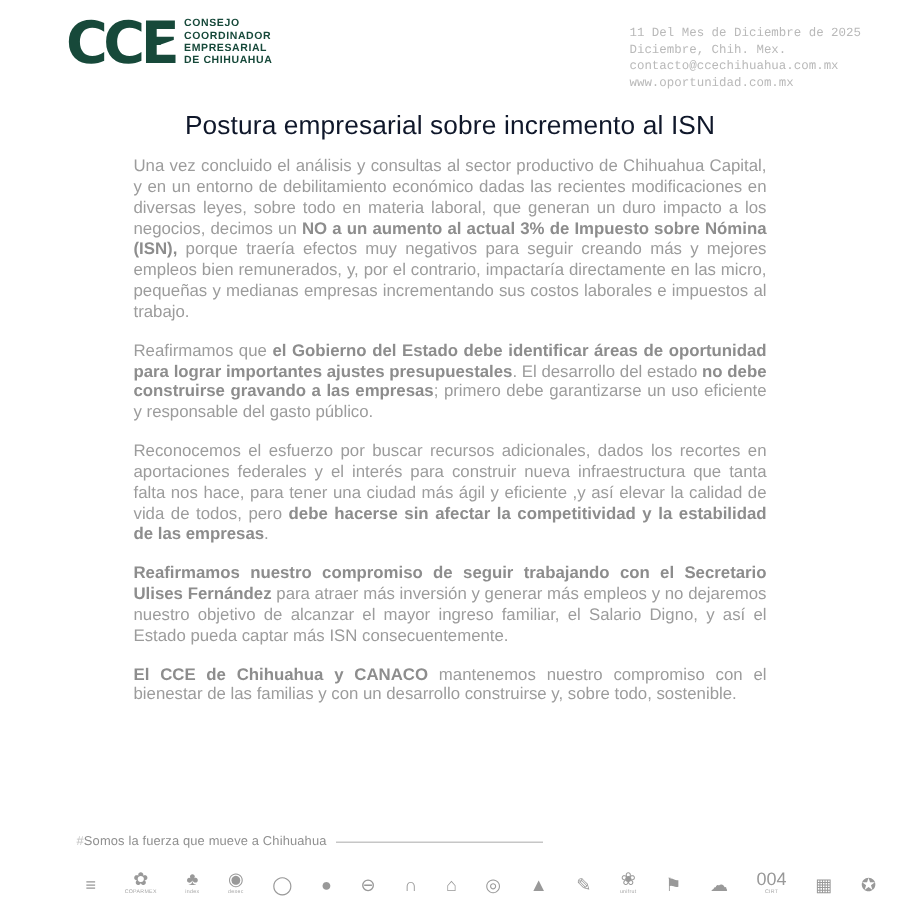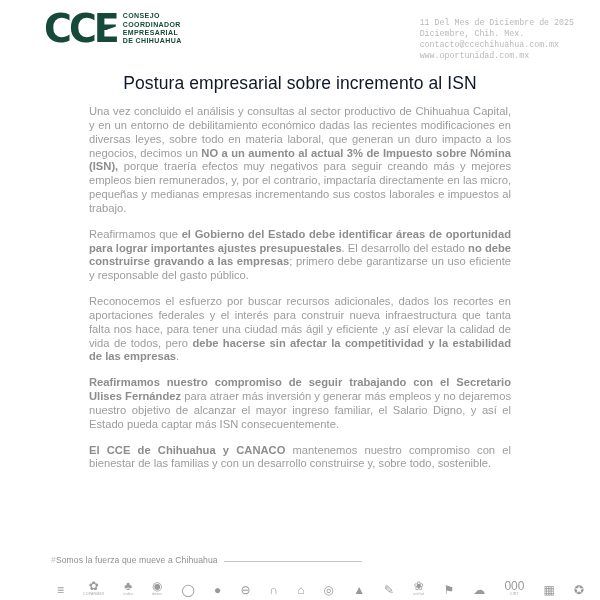--- a/index.html
+++ b/index.html
@@ -204,21 +204,21 @@
           <span>❀</span>
           <span class="logo-label">unifrut</span>
         </span>
         <span class="member-logo">
           <span>⚑</span>
         </span>
         <span class="member-logo">
           <span>☁</span>
         </span>
         <span class="member-logo">
-          <span>000</span>
+          <span>004</span>
           <span class="logo-label">CIRT</span>
         </span>
         <span class="member-logo">
           <span>▦</span>
         </span>
         <span class="member-logo">
           <span>✪</span>
         </span>
       </div>
   </div>

